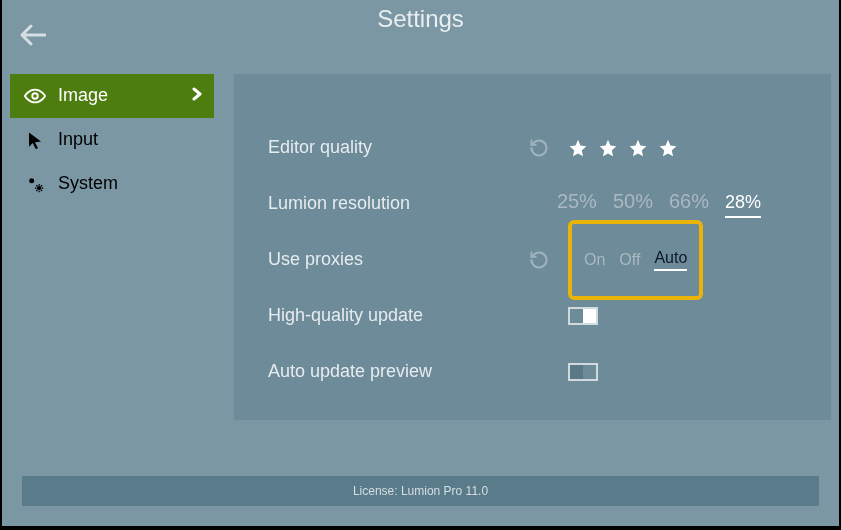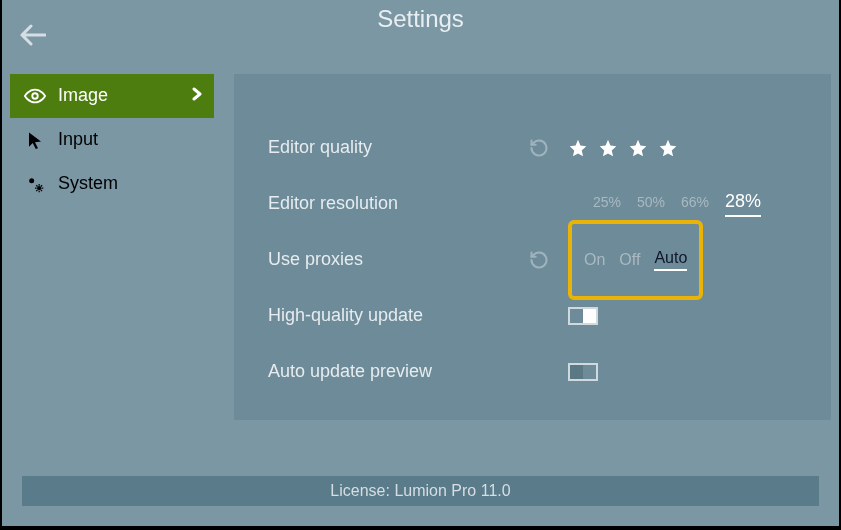--- a/index.html
+++ b/index.html
@@ -44,39 +44,39 @@
   }
   .row {
     display: flex; align-items: center; height: 56px; color: #e6ecef; font-size: 18px;
   }
   .row-label { width: 260px; }
   .row-controls { flex: 1; display: flex; align-items: center; gap: 18px; }
   .reset-btn { width: 22px; height: 22px; color: #9eb3bd; display: inline-flex; align-items: center; justify-content: center; cursor: pointer; }
   .stars { display: flex; gap: 10px; color: #fff; }
   .star { width: 20px; height: 20px; cursor: pointer; }
   .res-options { display: flex; gap: 16px; align-items: baseline; }
-  .res-opt { color: #aab9c1; font-size: 14px; cursor: pointer; }
+  .res-opt { color: #aab9c1; font-size: 20px; cursor: pointer; }
   .res-opt.selected { color: #fff; border-bottom: 2px solid #fff; padding-bottom: 3px; font-size: 18px; }
   .proxy-group {
     display: inline-flex; align-items: center; gap: 14px; padding: 25px 12px;
     border: 4px solid #eab308; border-radius: 6px;
   }
   .proxy-opt { color: #aab9c1; font-size: 16px; cursor: pointer; }
   .proxy-opt.selected { color: #0f172a; border-bottom: 2px solid #fff; padding-bottom: 2px; }
   .toggle {
     width: 30px; height: 18px; border: 2px solid #cfd9de; position: relative; cursor: pointer; background: transparent;
   }
   .toggle .knob {
     position: absolute; top: 0; width: 13px; height: 14px;
   }
   .toggle.on .knob { right: 0; background: #fff; }
   .toggle.off .knob { left: 0; background: #5b7885; }
   .footer {
     height: 56px; background: #5a7b8a; display: flex; align-items: center; justify-content: center;
-    color: #d6dee3; font-size: 16px;
+    color: #d6dee3; font-size: 12px;
     margin: 20px;
   }
 </style>
 </head>
 <body>
 
 <div class="window">
 
   <div class="header">
     <div class="back-btn">
@@ -151,21 +151,21 @@
                   <path d="M12 2l2.9 6.9L22 10l-5.5 5 1.6 7L12 18.5 5.9 22l1.6-7L2 10l7.1-1.1z"></path>
                 </svg></span>
             <span class="star"><svg width="20" height="20" viewBox="0 0 24 24" fill="currentColor">
                   <path d="M12 2l2.9 6.9L22 10l-5.5 5 1.6 7L12 18.5 5.9 22l1.6-7L2 10l7.1-1.1z"></path>
                 </svg></span>
           </div>
         </div>
       </div>
 
       <div class="row">
-        <div class="row-label">Editor resolution</div>
+        <div class="row-label">Lumion resolution</div>
         <div class="row-controls" style="justify-content:flex-end; padding-right:10px;">
           <div class="res-options">
             <span class="res-opt">25%</span>
             <span class="res-opt">50%</span>
             <span class="res-opt">66%</span>
             <span class="res-opt selected">28%</span>
           </div>
         </div>
       </div>
 

